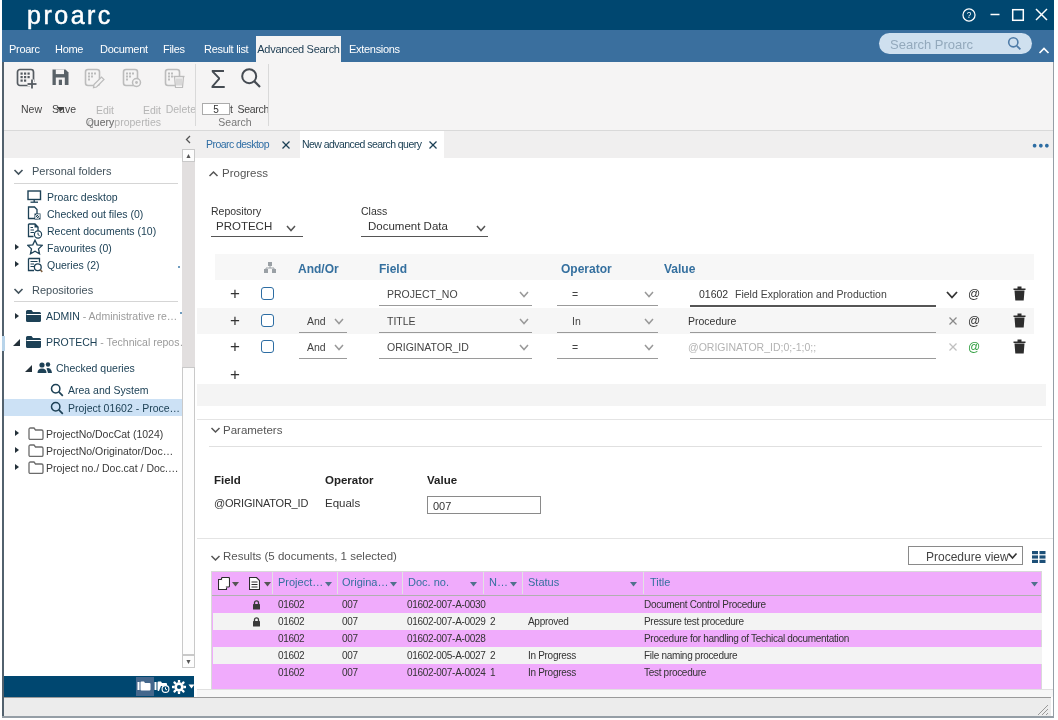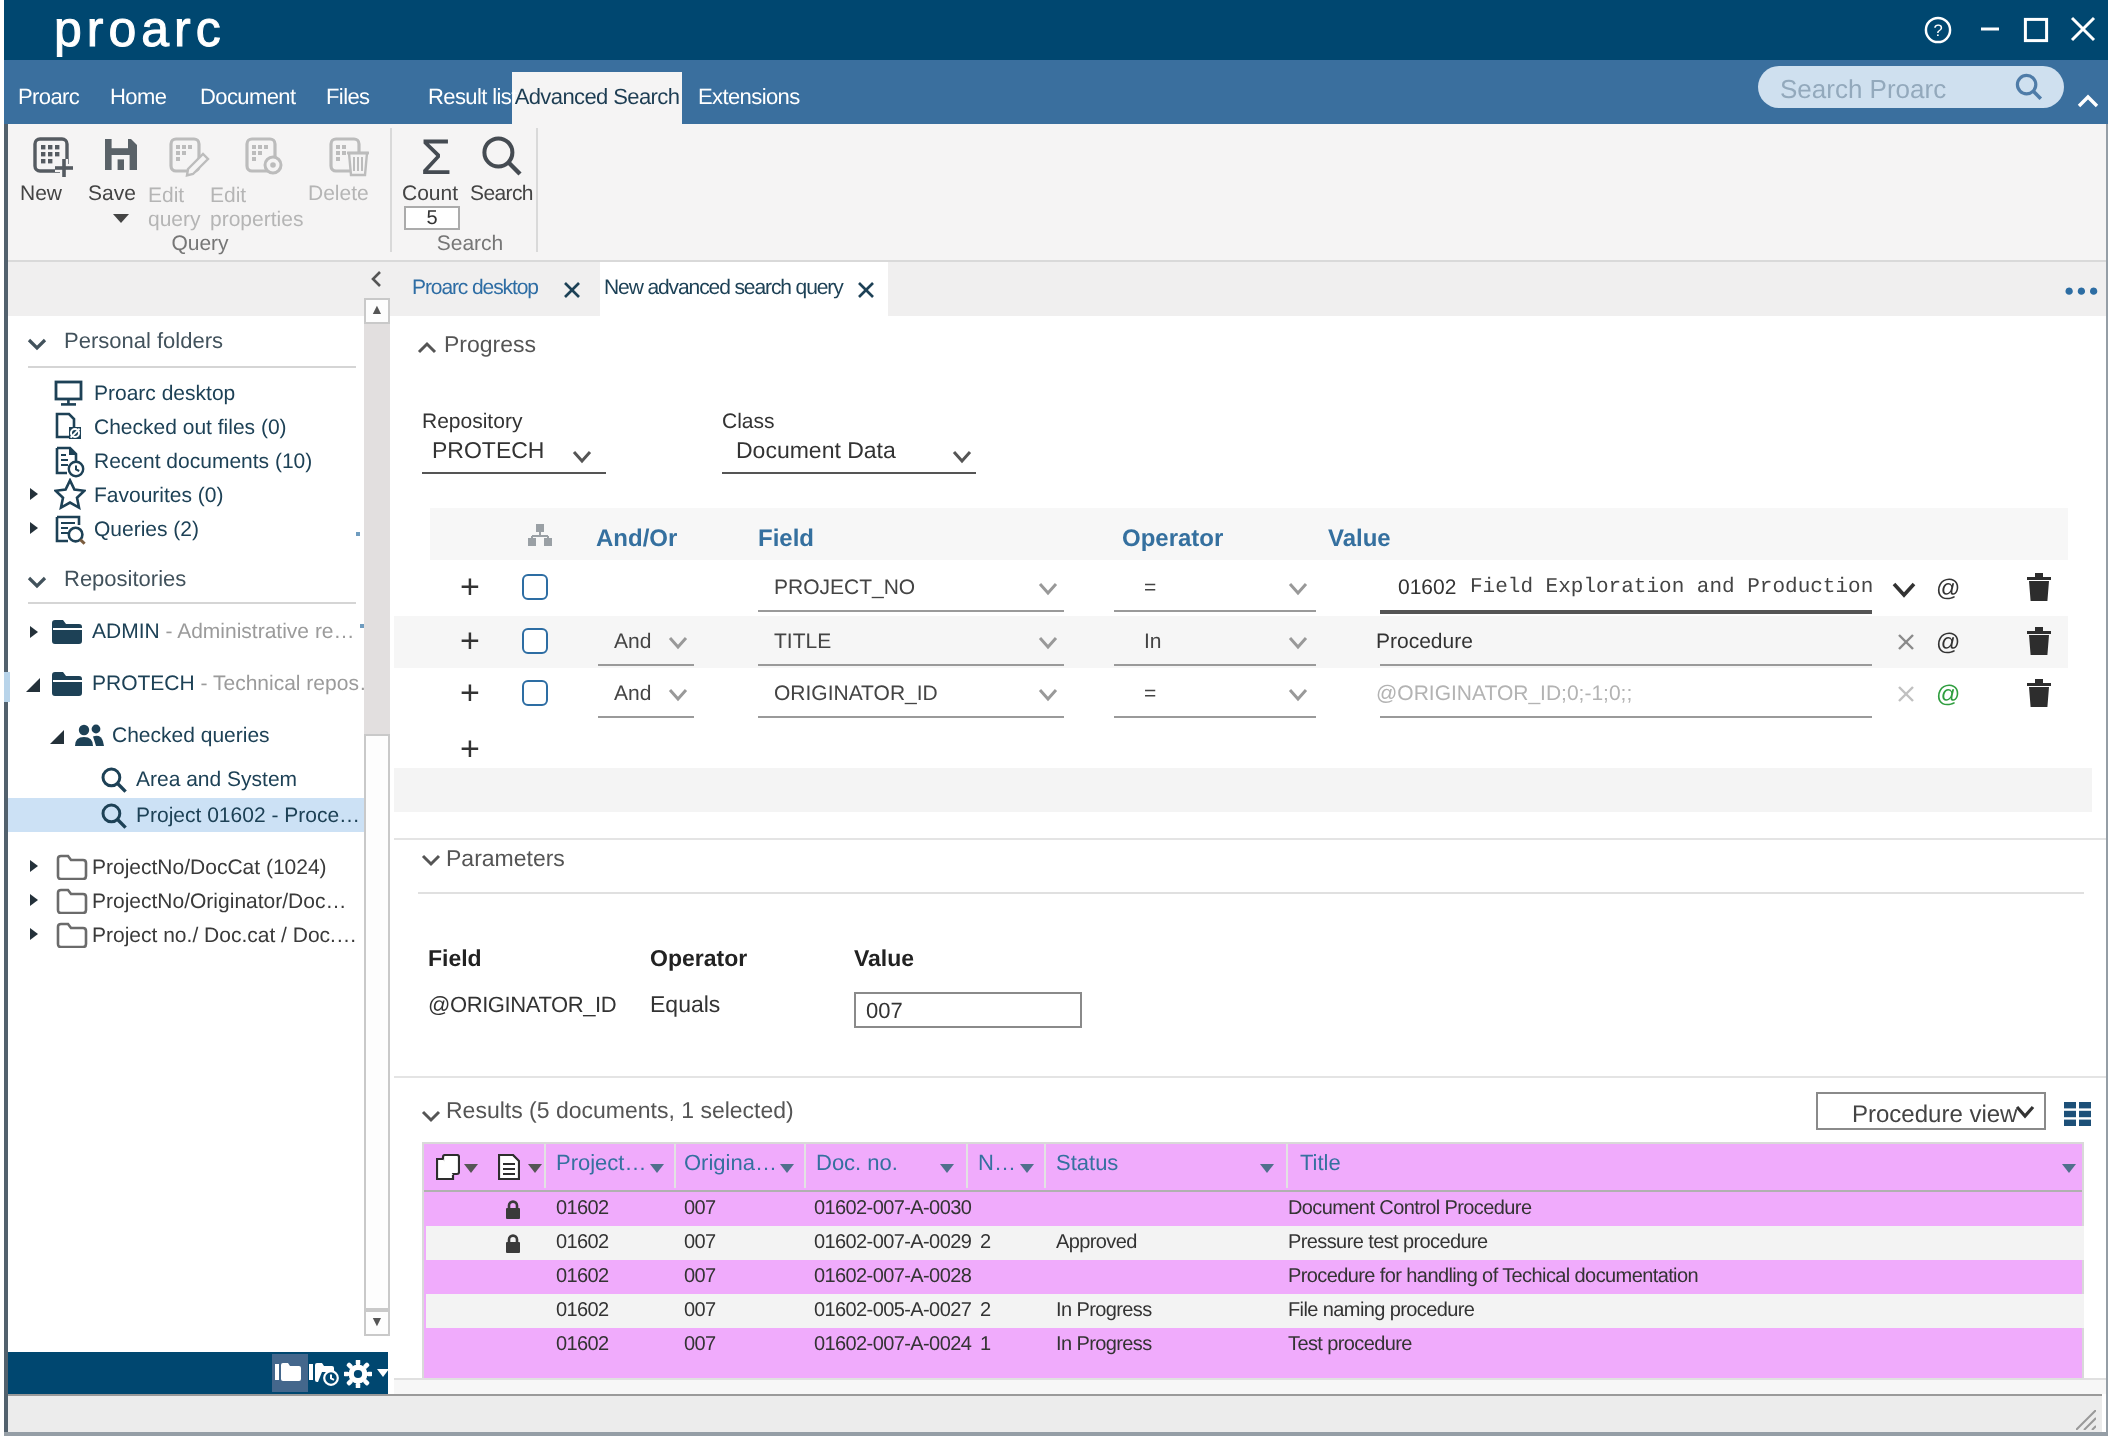--- a/index.html
+++ b/index.html
@@ -13,21 +13,21 @@
 .logo { position:absolute; left:25px; top:1px; color:#fff; font-size:25px; font-weight:normal; letter-spacing:2.5px; -webkit-text-stroke:0.5px #fff; }
 
 #menubar { position:absolute; left:0; top:30px; width:100%; height:32px; background:#3a6f9e; }
 .mtab { position:absolute; top:3px; height:32px; line-height:32px; color:#fff; font-size:11px; letter-spacing:-0.3px; }
 #atab { position:absolute; left:254px; top:6px; width:85px; height:26px; background:#f5f4f4; }
 #atabtxt { position:absolute; left:254px; top:3px; width:85px; text-align:center; height:32px; line-height:32px; color:#1d3d53; font-size:11px; letter-spacing:-0.3px; }
 .spill { position:absolute; left:877px; top:3px; width:153px; height:21px; background:#cfe0ef; border-radius:11px; }
 .spill span { position:absolute; left:11px; top:4px; font-size:13px; color:#93a9bc; }
 
 #ribbon { position:absolute; left:0; top:62px; width:100%; height:69px; background:#f5f4f4; border-bottom:1px solid #d9d9d9; }
-.rlabel { position:absolute; font-size:10.5px; color:#444; text-align:left; line-height:11.5px; }
+.rlabel { position:absolute; font-size:10.5px; color:#444; text-align:right; line-height:11.5px;margin-top:12px; }
 .rgroup { position:absolute; font-size:10.5px; color:#767676; text-align:center; }
 .rsep { position:absolute; top:2px; width:1px; height:62px; background:#d9d9d9; }
 
 #tabstrip { position:absolute; left:0; top:131px; width:100%; height:27px; background:#f0efef; }
 #lefttab { position:absolute; left:0; top:131px; width:113px; height:27px; background:#fff; }
 #lefttab span { position:absolute; left:6px; top:8px; font-size:10.5px; letter-spacing:-0.2px; color:#1d4156; white-space:nowrap; }
 #leftpanel { position:absolute; left:0; top:158px; width:180px; height:518px; background:#fff; overflow:hidden; }
 .titem { position:absolute; font-size:10.5px; color:#1d4156; white-space:nowrap; }
 .tgray { color:#9b9b9b; }
 .thead { position:absolute; font-size:11px; color:#42525c; }
@@ -36,21 +36,21 @@
 
 #sbar { position:absolute; left:180px; top:149px; width:13px; height:519px; background:#e2dfdf; }
 .sbtn { position:absolute; left:0; width:13px; height:13px; background:#fdfdfd; border:1px solid #c9c9c9; font-size:7px; color:#555; text-align:center; line-height:11px; }
 #sthumb { position:absolute; left:0px; top:218px; width:13px; height:288px; background:#fdfdfd; border:1px solid #c9c9c9; }
 #navybar { position:absolute; left:0; top:676px; width:192px; height:21px; background:#004770; }
 
 #main { position:absolute; left:195px; top:131px; width:856px; height:566px; background:#fff; }
 .doctab { position:absolute; font-size:10.5px; letter-spacing:-0.55px; white-space:nowrap; }
 .bluehead { color:#35709f; font-weight:bold; font-size:12px; }
 .uline { position:absolute; border-bottom:1px solid #8a8a8a; }
-.gtxt { color:#a0a0a0;font-family:Liberation Mono, monospace; }
+.gtxt { color:#a0a0a0; }
 
 .crow { position:absolute; left:0; width:837px; height:26px; }
 .plus { position:absolute; left:33px; top:3px; font-size:17px; color:#333; font-weight:normal; }
 .cbox { position:absolute; left:64px; top:6px; width:13px; height:13px; border:1.5px solid #2d6da3; border-radius:3px; background:#fff; }
 .fld { position:absolute; top:7px; font-size:10.5px; color:#444; white-space:nowrap; }
 .chev { position:absolute; top:9px; width:12px; height:9px; }
 .chev polyline { fill:none; stroke:#999; stroke-width:1.5; }
 .rul { position:absolute; top:24px; height:1px; border-bottom:1px solid #9a9a9a; }
 .atsign { position:absolute; left:771px; top:6px; font-size:12px; color:#333; }
 .xmark { position:absolute; top:8px; width:10px; height:10px; }
@@ -87,21 +87,21 @@
           <line x1="12" y1="1" x2="1" y2="12" stroke="#fff" stroke-width="1.5"></line>
         </svg>
   </div>
 
   <div id="menubar">
     <div id="atab"></div>
     <div class="mtab" style="left:7px">Proarc</div>
     <div class="mtab" style="left:53px">Home</div>
     <div class="mtab" style="left:98px">Document</div>
     <div class="mtab" style="left:161px">Files</div>
-    <div class="mtab" style="left:212px">Result list</div>
+    <div class="mtab" style="left:202px">Result list</div>
     <div id="atabtxt">Advanced Search</div>
     <div class="mtab" style="left:347px">Extensions</div>
     <div class="spill">
           <span>Search Proarc</span>
       <svg class="ab" style="right:10px;top:3px" width="15" height="15" viewBox="0 0 15 15">
             <circle cx="6.3" cy="6.3" r="4.6" fill="none" stroke="#4f7ca8" stroke-width="1.6"></circle>
             <line x1="9.8" y1="9.8" x2="13.4" y2="13.4" stroke="#4f7ca8" stroke-width="1.8"></line>
           </svg>
     </div>
     <svg class="ab" style="left:1036px;top:16px" width="12" height="9" viewBox="0 0 12 9">

